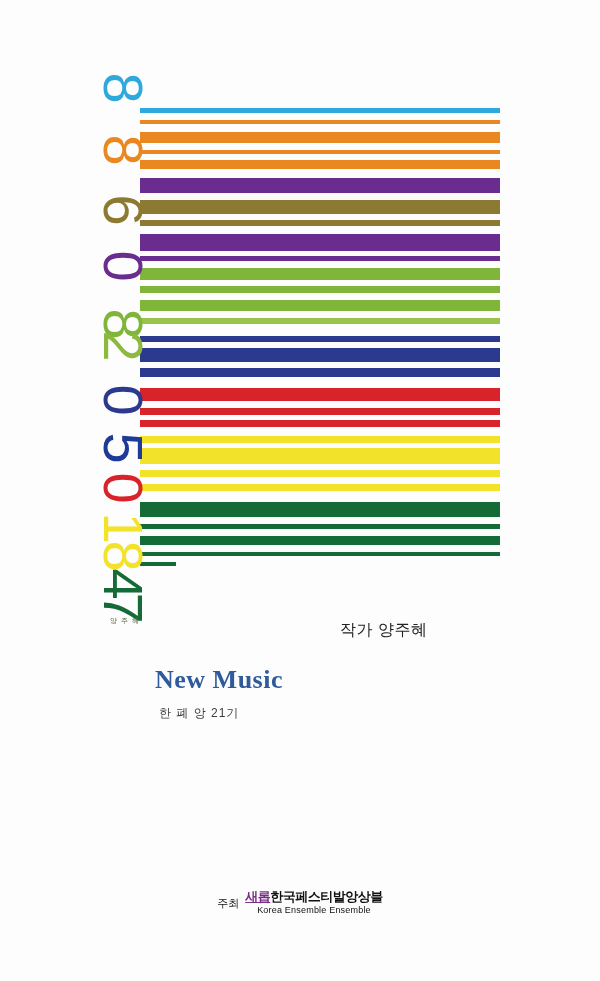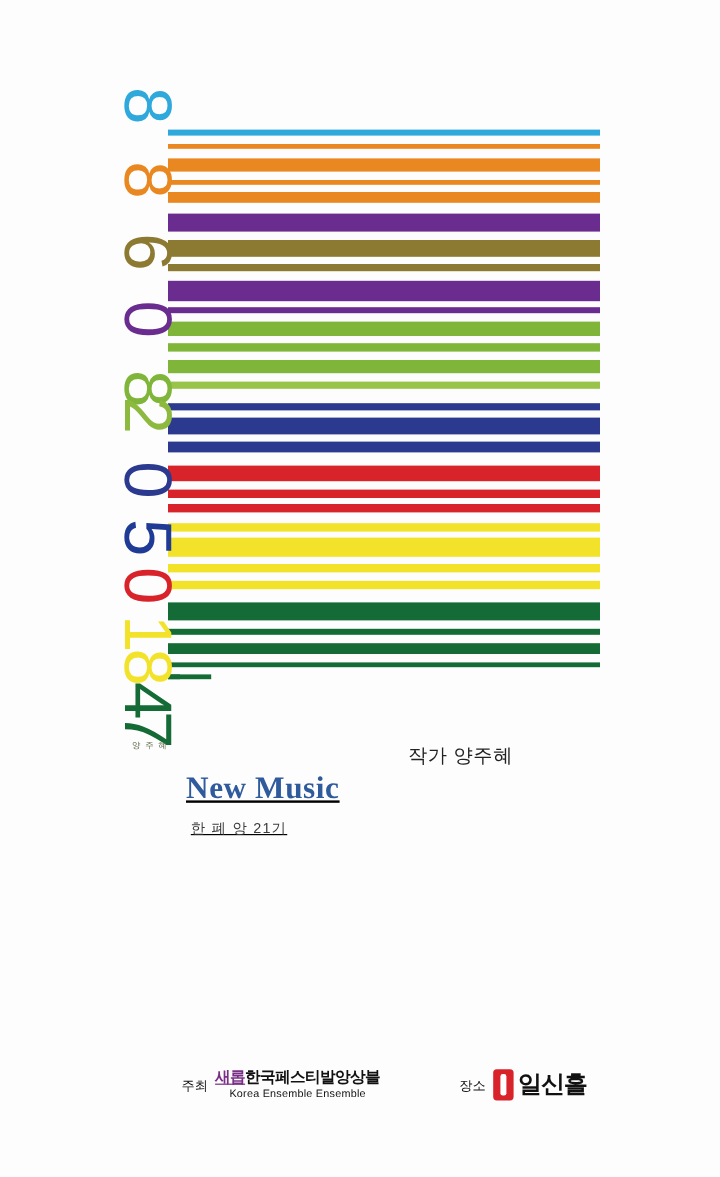--- a/index.html
+++ b/index.html
@@ -83,23 +83,22 @@
     top: 565px;
     font-size: 16px;
     color: #222222;
     letter-spacing: 0.5px;
   }
 
   
   .title-block {
     position: absolute;
     left: 155px;
-    top: 642px;
+    top: 665px;
     width: 330px;
-    text-decoration: underline;
   }
   .main-title {
     font-family: "Liberation Serif", serif;
     font-weight: bold;
     font-size: 26px;
     color: #2f5b9c;
     letter-spacing: 0.5px;
     margin: 0;
   }
   .sub-title {
@@ -133,21 +132,20 @@
   .sponsor-group {
     display: flex;
     align-items: flex-end;
     gap: 6px;
   }
 
   .sponsor-label {
     font-size: 11px;
     color: #111;
     padding-bottom: 5px;
-    margin-left: 40px;
   }
 
   .kfe {
     display: flex;
     flex-direction: column;
     align-items: center;
     line-height: 1.1;
   }
   .kfe-name-ko {
     font-size: 13px;
@@ -270,24 +268,17 @@
     <div class="sponsor-row">
 
       <div class="sponsor-group">
         <span class="sponsor-label">주최</span>
         <div class="kfe">
           <div class="kfe-name-ko"><span class="accent">새롭</span><span>한국페스티발앙상블</span></div>
           <div class="kfe-name-en">Korea Ensemble Ensemble</div>
         </div>
       </div>
 
-      <div class="sponsor-group">
-        <span class="sponsor-label">장소</span>
-        <div class="hall">
-          <span class="hall-mark"></span>
-          <span class="hall-name">일신홀</span>
-        </div>
-      </div>
 
     </div>
   </div>
 
 </div>
 
 </body></html>

